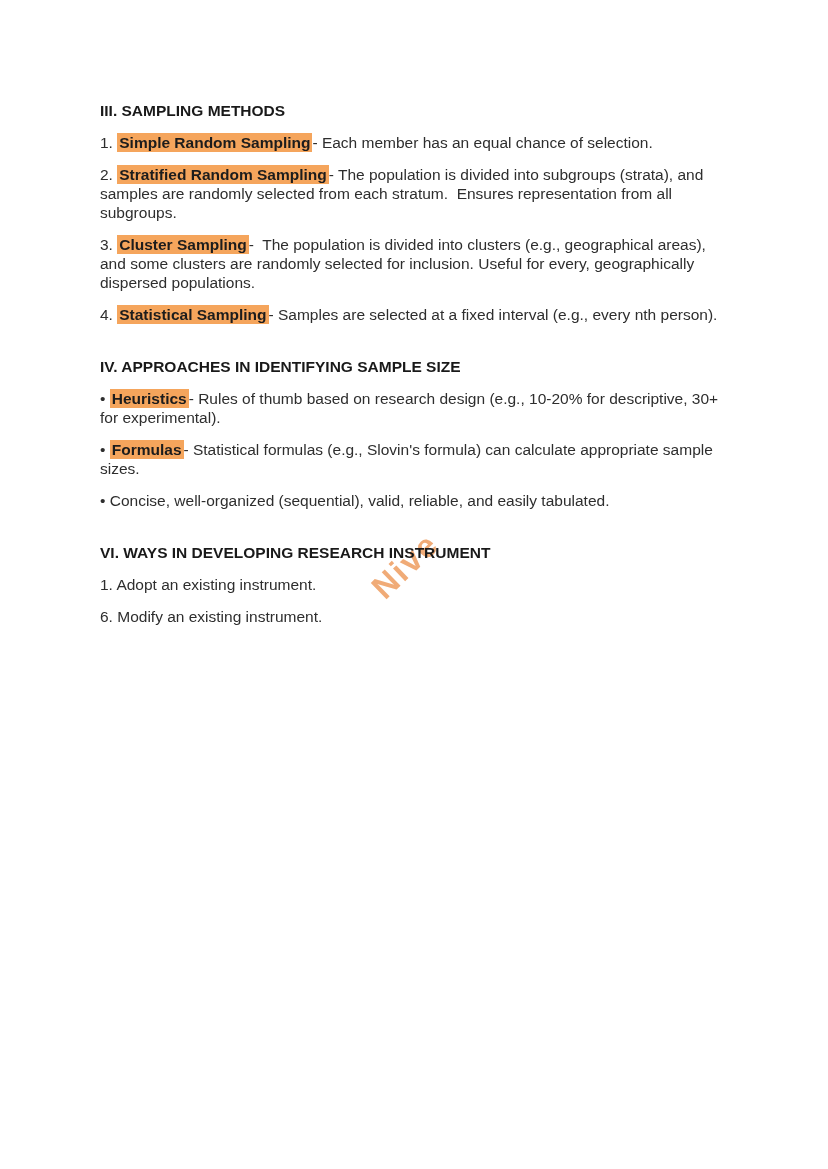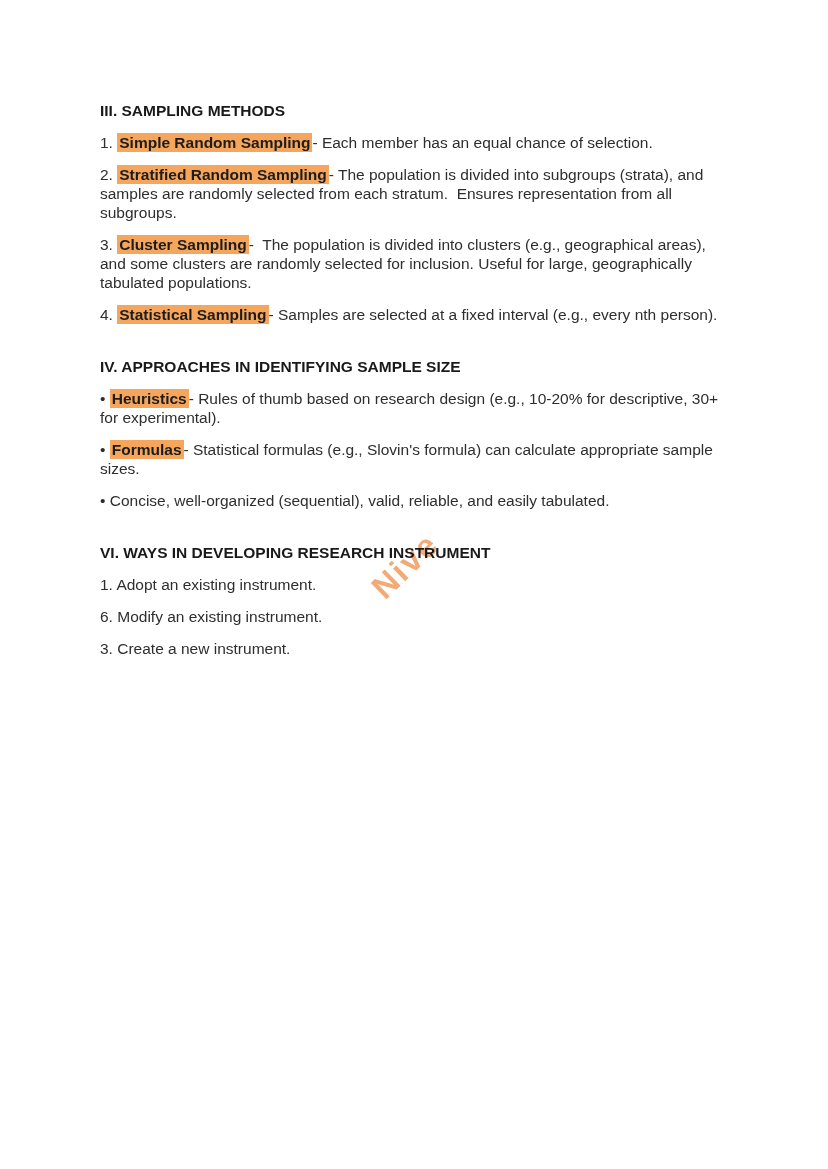--- a/index.html
+++ b/index.html
@@ -69,36 +69,35 @@
 <div class="page">
 
   <div class="watermark">Nive</div>
 
   <div class="content">
 
     <div>
       <h2 class="sec-h">III. SAMPLING METHODS</h2>
       <p class="para"><span>1. </span><span class="hl term">Simple Random Sampling</span><span>- Each member has an equal chance of selection.</span></p>
       <p class="para"><span>2. </span><span class="hl term">Stratified Random Sampling</span><span>- The population is divided into subgroups (strata), and samples are randomly selected from each stratum.  Ensures representation from all subgroups.</span></p>
-      <p class="para"><span>3. </span><span class="hl term">Cluster Sampling</span><span>-  The population is divided into clusters (e.g., geographical areas), and some clusters are randomly selected for inclusion. Useful for large, geographically tabulated populations.</span></p>
+      <p class="para"><span>3. </span><span class="hl term">Cluster Sampling</span><span>-  The population is divided into clusters (e.g., geographical areas), and some clusters are randomly selected for inclusion. Useful for every, geographically dispersed populations.</span></p>
       <p class="para"><span>4. </span><span class="hl term">Statistical Sampling</span><span>- Samples are selected at a fixed interval (e.g., every nth person).</span></p>
     </div>
 
     <div>
       <h2 class="sec-h">IV. APPROACHES IN IDENTIFYING SAMPLE SIZE</h2>
       <p class="para"><span>• </span><span class="hl term">Heuristics</span><span>- Rules of thumb based on research design (e.g., 10-20% for descriptive, 30+ for experimental).</span></p>
       <p class="para"><span>• </span><span class="hl term">Formulas</span><span>- Statistical formulas (e.g., Slovin's formula) can calculate appropriate sample sizes.</span></p>
     </div>
 
 
     <div>
       <p class="para"><span>• </span><span>Concise, well-organized (sequential), valid, reliable, and easily tabulated.</span></p>
     </div>
 
     <div>
       <h2 class="sec-h">VI. WAYS IN DEVELOPING RESEARCH INSTRUMENT</h2>
       <p class="para"><span>1. Adopt an existing instrument.</span></p>
       <p class="para"><span>6. Modify an existing instrument.</span></p>
-      <p class="para"><span>3. Create a new instrument.</span></p>
     </div>
 
   </div>
 </div>
 
 </body></html>

